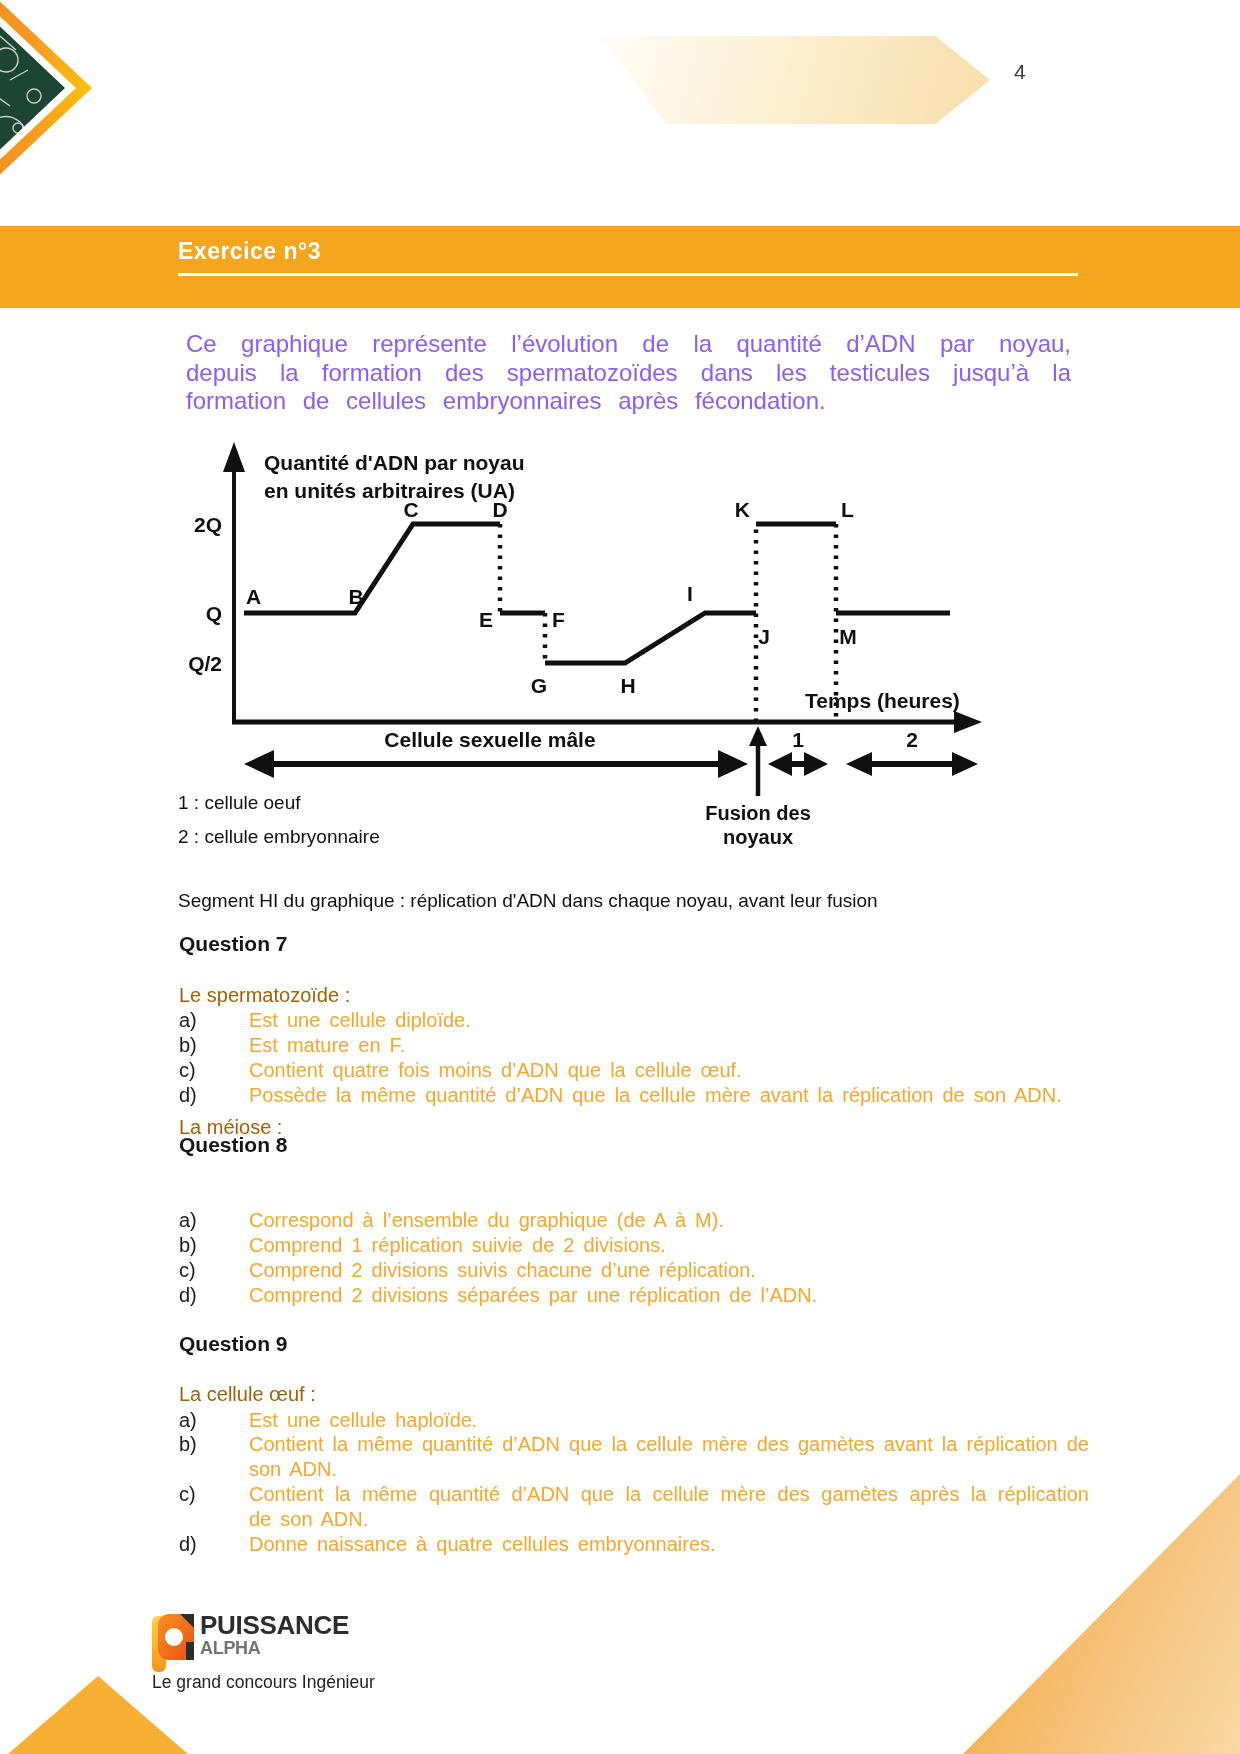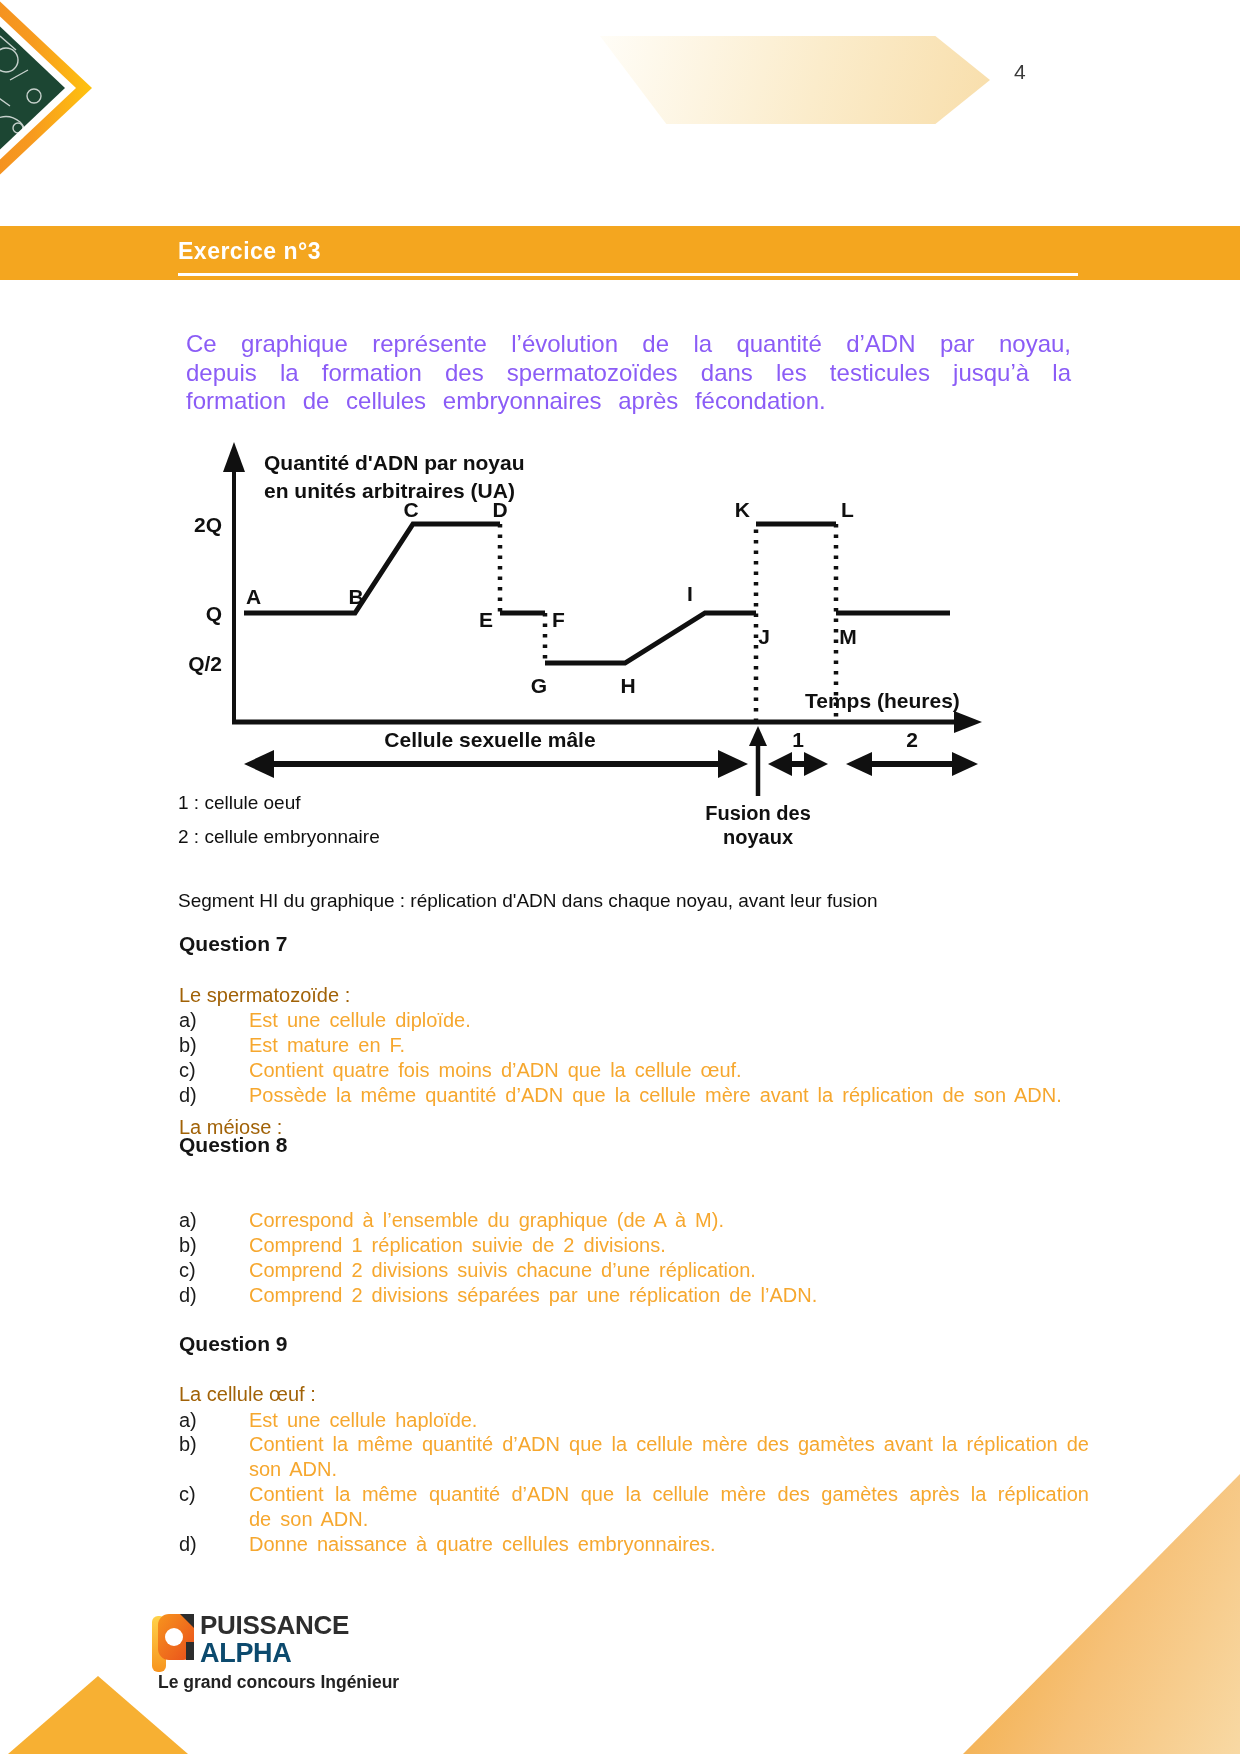--- a/index.html
+++ b/index.html
@@ -14,43 +14,43 @@
   .header-title .t-reg{font-weight:400;color:#1e1e1e;}
   .header-title .t-bold{font-weight:700;color:#111;}
   .header-title .t-accent{font-weight:700;color:#F5A623;}
   .header-arrow{
     position:absolute;left:600px;top:36px;width:390px;height:88px;
     background:linear-gradient(105deg,#fffdf7 0%,#fbeccb 55%,#f8deab 100%);
     clip-path:polygon(0% 0%,86% 0%,100% 50%,86% 100%,17% 100%);
   }
   .page-number{position:absolute;left:1014px;top:60px;font-size:21px;color:#3a3a3a;}
   
-  .banner{position:absolute;left:0;top:226px;width:1240px;height:54px;background:#F4A61F;}
+  .banner{position:absolute;left:0;top:226px;width:1240px;height:82px;background:#F4A61F;}
   .banner-title{position:absolute;left:178px;top:12px;font-size:23px;font-weight:700;color:#fff;letter-spacing:.5px;}
   .banner-underline{position:absolute;left:178px;top:47px;width:900px;height:3px;background:#fff;}
   
   .intro{
     position:absolute;left:177px;top:330px;width:885px;
     font-size:24px;line-height:28.5px;text-align:justify;word-spacing:10px;color:#8b5cf6;margin-left:9px;
   }
   
   .graph-svg{position:absolute;left:160px;top:430px;}
   .legend-line{position:absolute;left:178px;font-size:19px;font-weight:400;color:#101010;white-space:nowrap;}
   .legend-1{top:792px;} .legend-2{top:826px;} .legend-3{top:862px;} .legend-4{top:890px;}
   
   .q-title{position:absolute;left:179px;font-size:21px;font-weight:700;color:#151515;}
   .q-stem{position:absolute;left:179px;font-size:20px;color:#a16207;}
   .opt{position:absolute;left:179px;display:flex;font-size:20px;line-height:25px;}
   .opt .letter{width:70px;flex:none;color:#1b1b1b;}
   .opt .otext{width:840px;flex:none;color:#F6A72E;text-align:justify;word-spacing:3.5px;}
   
   .footer-logo-icon{position:absolute;left:150px;top:1612px;}
   .brand-1{position:absolute;left:200px;top:1610px;font-size:26px;font-weight:700;color:#2e2e2e;letter-spacing:-.3px;}
-  .brand-2{position:absolute;left:200px;top:1638px;font-size:27px;font-weight:700;color:#0c4a6e;letter-spacing:-.3px;}
-  .tagline{position:absolute;left:158px;top:1672px;font-size:17.5px;font-weight:700;color:#222;}
+  .brand-2{position:absolute;left:200px;top:1638px;font-size:18px;font-weight:700;color:#737373;letter-spacing:-.3px;}
+  .tagline{position:absolute;left:152px;top:1672px;font-size:17.5px;font-weight:400;color:#222;}
   .tri-left{
     position:absolute;left:8px;top:1676px;width:180px;height:78px;
     background:#F7B033;clip-path:polygon(50% 0,100% 100%,0 100%);
   }
   .tri-right{
     position:absolute;left:963px;top:1474px;width:277px;height:280px;
     background:linear-gradient(115deg,#F1A22E 0%,#F6C178 55%,#F8D9A4 100%);
     clip-path:polygon(100% 0,100% 100%,0 100%);
   }
   svg text{font-family:"Liberation Sans","DejaVu Sans",sans-serif;}

